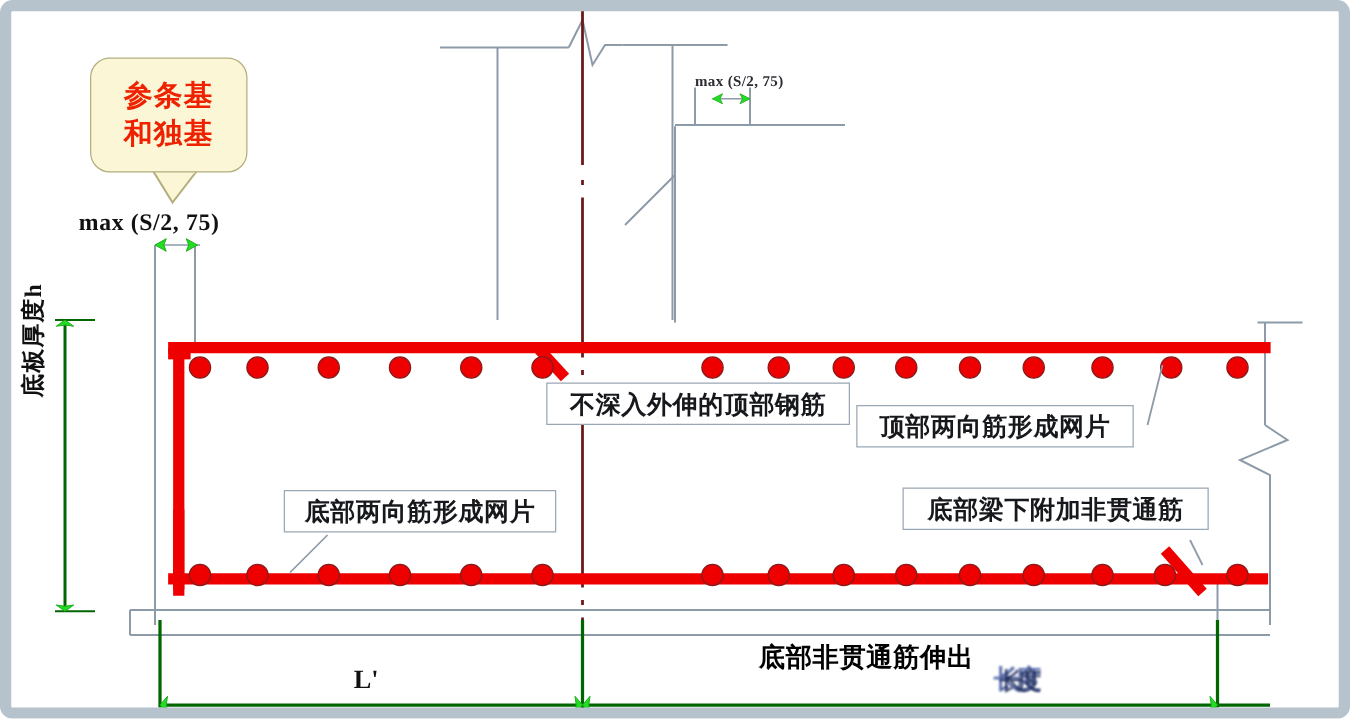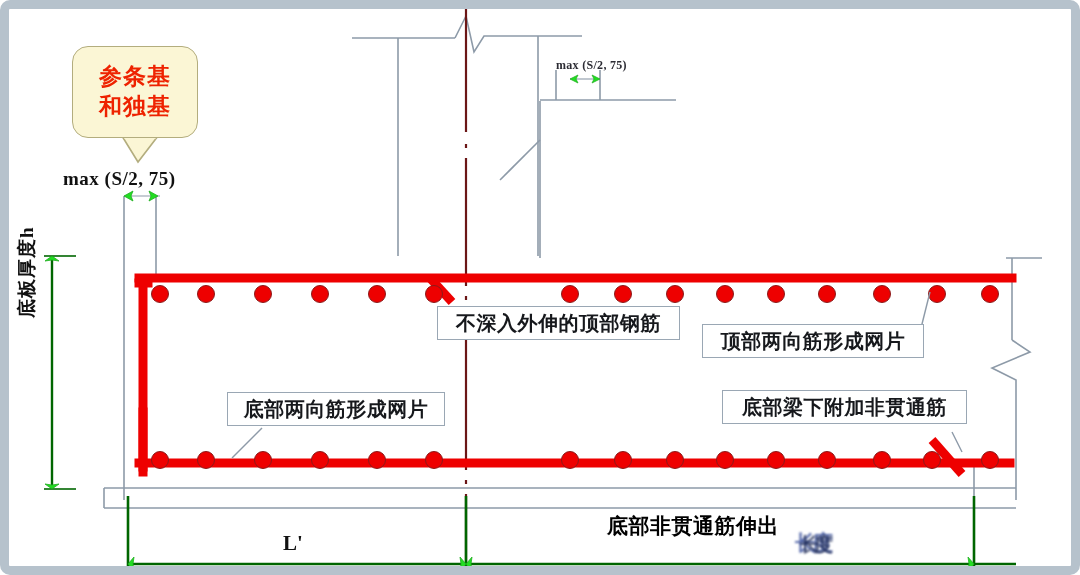--- a/index.html
+++ b/index.html
@@ -317,21 +317,21 @@
   </div>
 
   <div id="dim-top-left-text">max (S/2, 75)</div>
 
   <div id="dim-top-right-text">max (S/2, 75)</div>
 
   <div id="thickness-label">底板厚度h</div>
 
   <div class="label-box" style="left:437px; top:306px; width:243px; height:34px;">不深入外伸的顶部钢筋</div>
 
-  <div class="label-box" style="left:702px; top:324px; width:222px; height:34px;">顶部两向筋形成网片</div>
+  <div class="label-box" style="left:685px; top:324px; width:222px; height:34px;">顶部两向筋形成网片</div>
 
   <div class="label-box" style="left:722px; top:390px; width:245px; height:34px;">底部梁下附加非贯通筋</div>
 
   <div class="label-box" style="left:227px; top:392px; width:218px; height:34px;">底部两向筋形成网片</div>
 
   <div id="lprime-text">L'</div>
 
   <div id="bottom-extend-text">底部非贯通筋伸出</div>
 
   <div id="bottom-extend-blur">长度</div>

